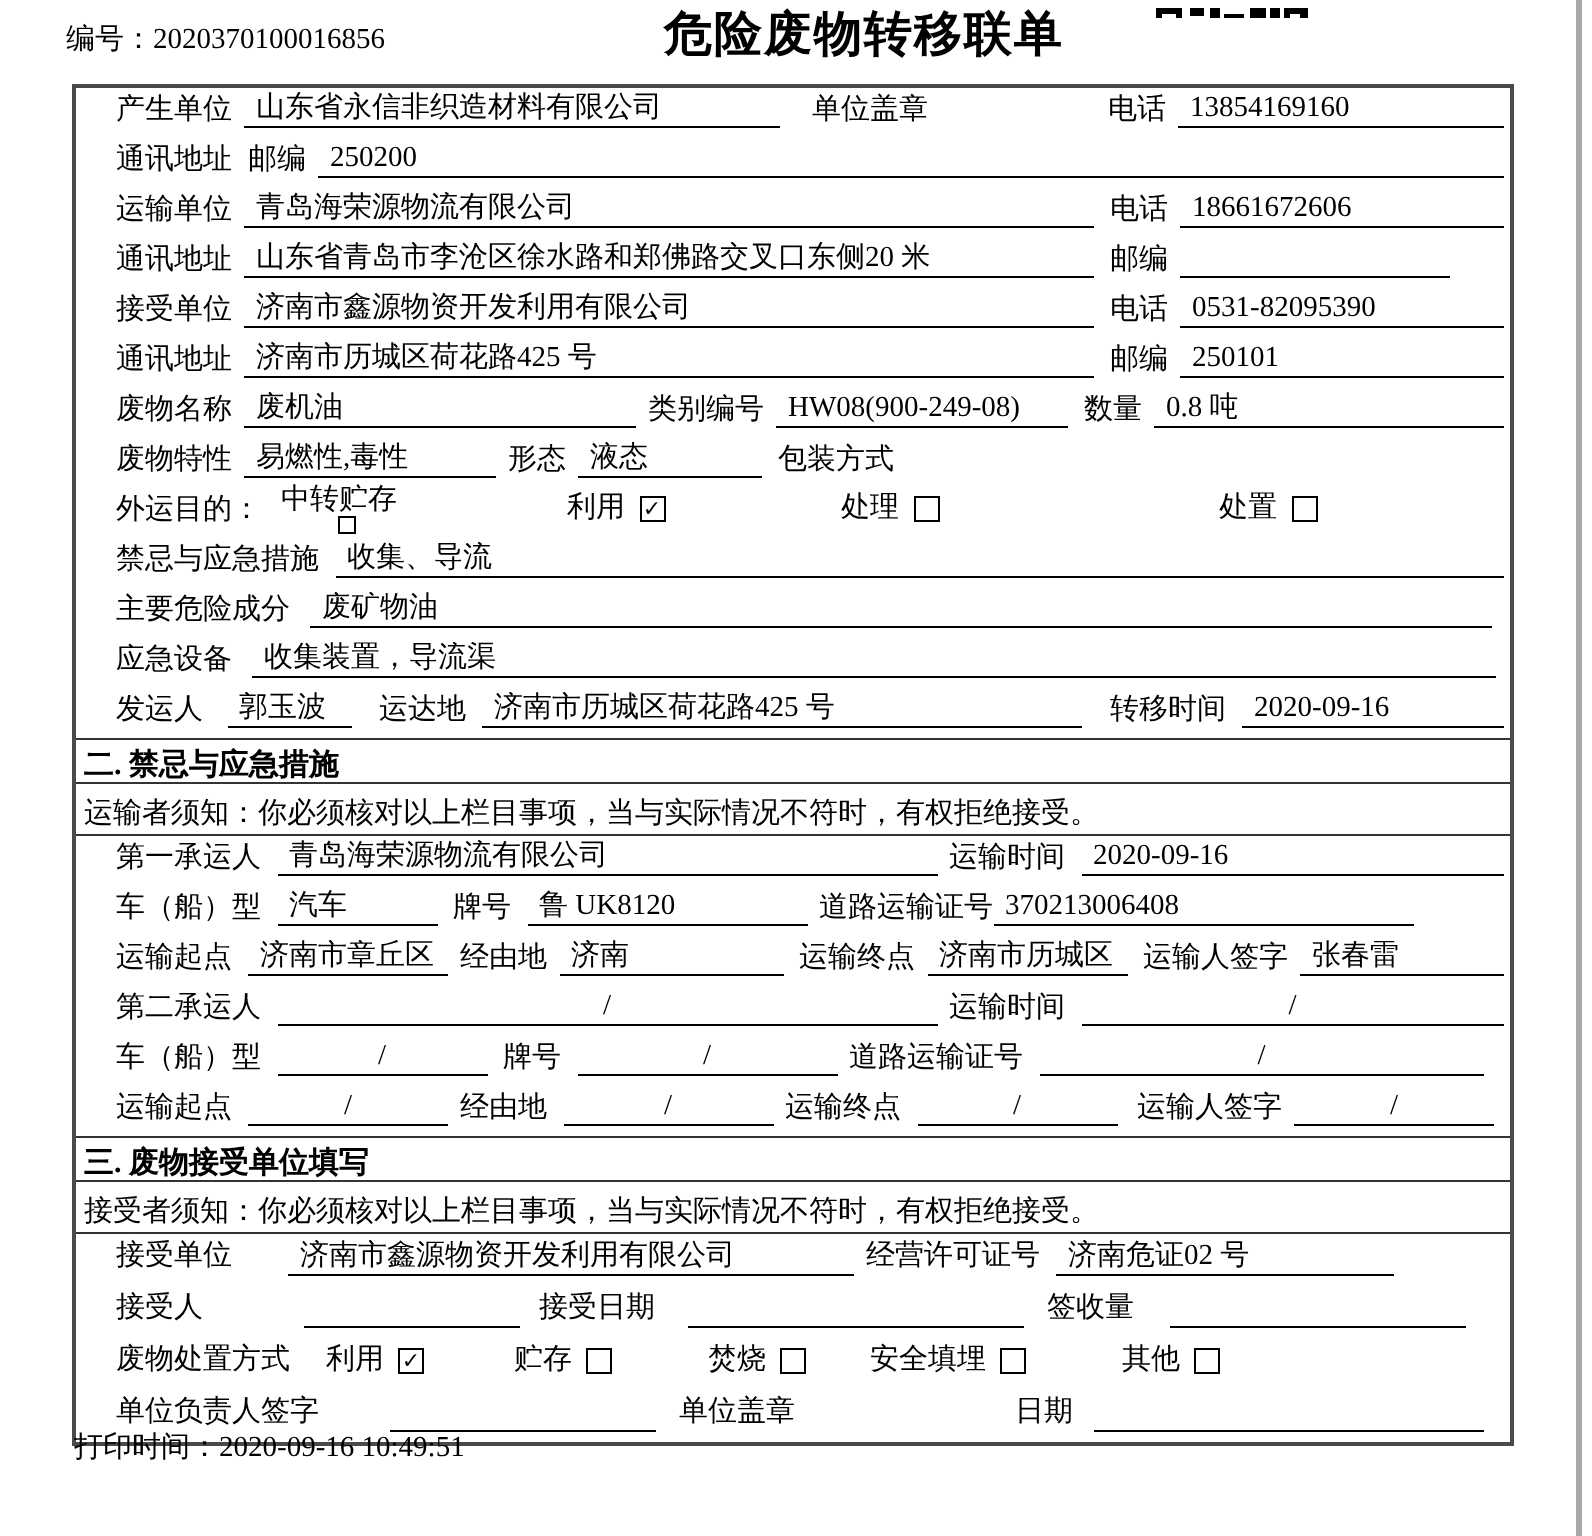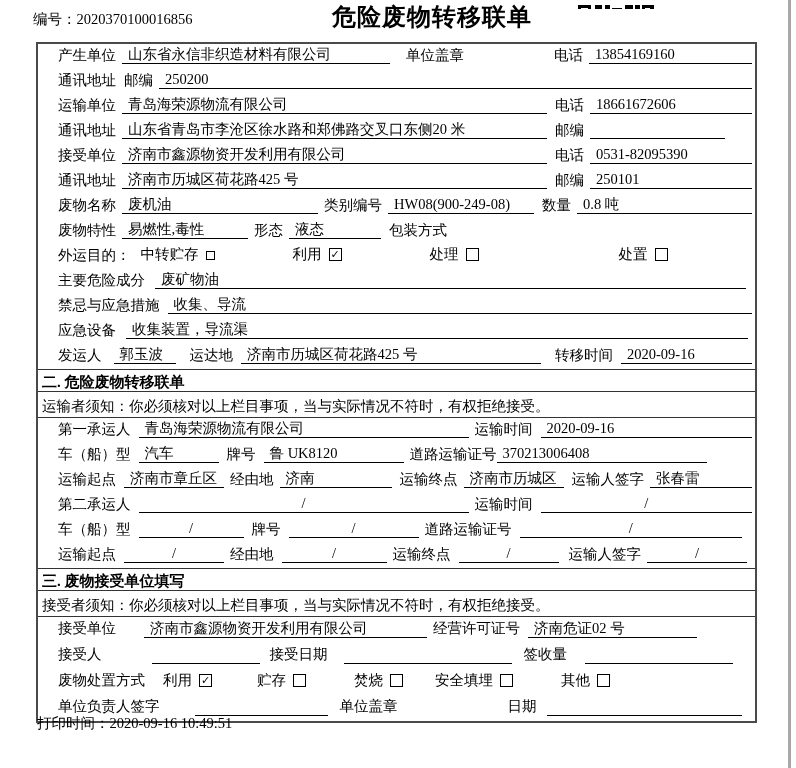--- a/index.html
+++ b/index.html
@@ -98,60 +98,60 @@
       </div>
       <div class="row" data-name="form-row">
         <span class="lab" data-name="waste-property-label">废物特性</span>
         <span class="fld" data-name="waste-property-field" style="width: 126px; margin-left: 6px;">易燃性,毒性</span>
         <span class="lab" data-name="form-state-label" style="margin-left: 6px;">形态</span>
         <span class="fld" data-name="form-state-field" style="width: 92px; margin-left: 6px;">液态</span>
         <span class="lab" data-name="packaging-label" style="margin-left: 8px;">包装方式</span>
       </div>
       <div class="row" data-name="form-row">
         <span class="lab" data-name="outbound-purpose-label">外运目的：</span>
-        <span class="chk" data-name="check-transfer-storage" style="margin-left: 10px;">
+        <span class="chk" data-name="check-transfer-storage" style="margin-left: 10px; flex-direction: column;">
           <span class="chk-lab" data-name="check-transfer-storage-label">中转贮存</span>
           <span class="box small" data-name="check-transfer-storage-checkbox-unchecked"></span>
         </span>
         <span class="chk" data-name="check-utilize" style="margin-left: 78px;">
           <span class="chk-lab" data-name="check-utilize-label">利用</span>
           <span class="box checked" data-name="check-utilize-checkbox-checked">✓</span>
         </span>
         <span class="chk" data-name="check-treat" style="margin-left: 88px;">
           <span class="chk-lab" data-name="check-treat-label">处理</span>
           <span class="box" data-name="check-treat-checkbox-unchecked"></span>
         </span>
         <span class="chk" data-name="check-dispose" style="margin-left: 140px;">
           <span class="chk-lab" data-name="check-dispose-label">处置</span>
           <span class="box" data-name="check-dispose-checkbox-unchecked"></span>
         </span>
       </div>
       <div class="row" data-name="form-row">
+        <span class="lab" data-name="emergency-measures-label">禁忌与应急措施</span>
+        <span class="fld" data-name="emergency-measures-field" style="margin-left: 8px; flex: 1 1 0%;">收集、导流</span>
+      </div>
+      <div class="row" data-name="form-row">
         <span class="lab" data-name="hazard-component-label">主要危险成分</span>
         <span class="fld" data-name="hazard-component-field" style="margin-left: 10px; margin-right: 6px; flex: 1 1 0%;">废矿物油</span>
-      </div>
-      <div class="row" data-name="form-row">
-        <span class="lab" data-name="emergency-measures-label">禁忌与应急措施</span>
-        <span class="fld" data-name="emergency-measures-field" style="margin-left: 8px; flex: 1 1 0%;">收集、导流</span>
       </div>
       <div class="row" data-name="form-row">
         <span class="lab" data-name="emergency-equipment-label">应急设备</span>
         <span class="fld" data-name="emergency-equipment-field" style="margin-left: 10px; margin-right: 4px; flex: 1 1 0%;">收集装置，导流渠</span>
       </div>
       <div class="row" data-name="form-row">
         <span class="lab" data-name="shipper-label">发运人</span>
         <span class="fld" data-name="shipper-field" style="width: 62px; margin-left: 12px;">郭玉波</span>
         <span class="lab" data-name="destination-label" style="margin-left: 14px;">运达地</span>
         <span class="fld" data-name="destination-field" style="width: 300px; margin-left: 8px;">济南市历城区荷花路425 号</span>
         <span class="lab" data-name="transfer-date-label" style="margin-left: 14px;">转移时间</span>
         <span class="fld" data-name="transfer-date-field" style="margin-left: 8px; flex: 1 1 0%;">2020-09-16</span>
       </div>
     </div>
     <div class="section" data-name="section-transporter">
-      <div class="sec-header" data-name="section-header">二. 危险废物转移联单</div>
+      <div class="sec-header" data-name="section-header">二. 禁忌与应急措施</div>
       <div class="note-row" data-name="notice-row">运输者须知：你必须核对以上栏目事项，当与实际情况不符时，有权拒绝接受。</div>
       <div class="row" data-name="form-row">
         <span class="lab" data-name="first-carrier-label">第一承运人</span>
         <span class="fld" data-name="first-carrier-field" style="width: 330px; margin-left: 8px;">青岛海荣源物流有限公司</span>
         <span class="lab" data-name="transport-date-label" style="margin-left: 6px;">运输时间</span>
         <span class="fld" data-name="transport-date-field" style="margin-left: 8px; flex: 1 1 0%;">2020-09-16</span>
       </div>
       <div class="row" data-name="form-row">
         <span class="lab" data-name="vehicle-type-label">车（船）型</span>
         <span class="fld" data-name="vehicle-type-field" style="width: 80px; margin-left: 8px;">汽车</span>

